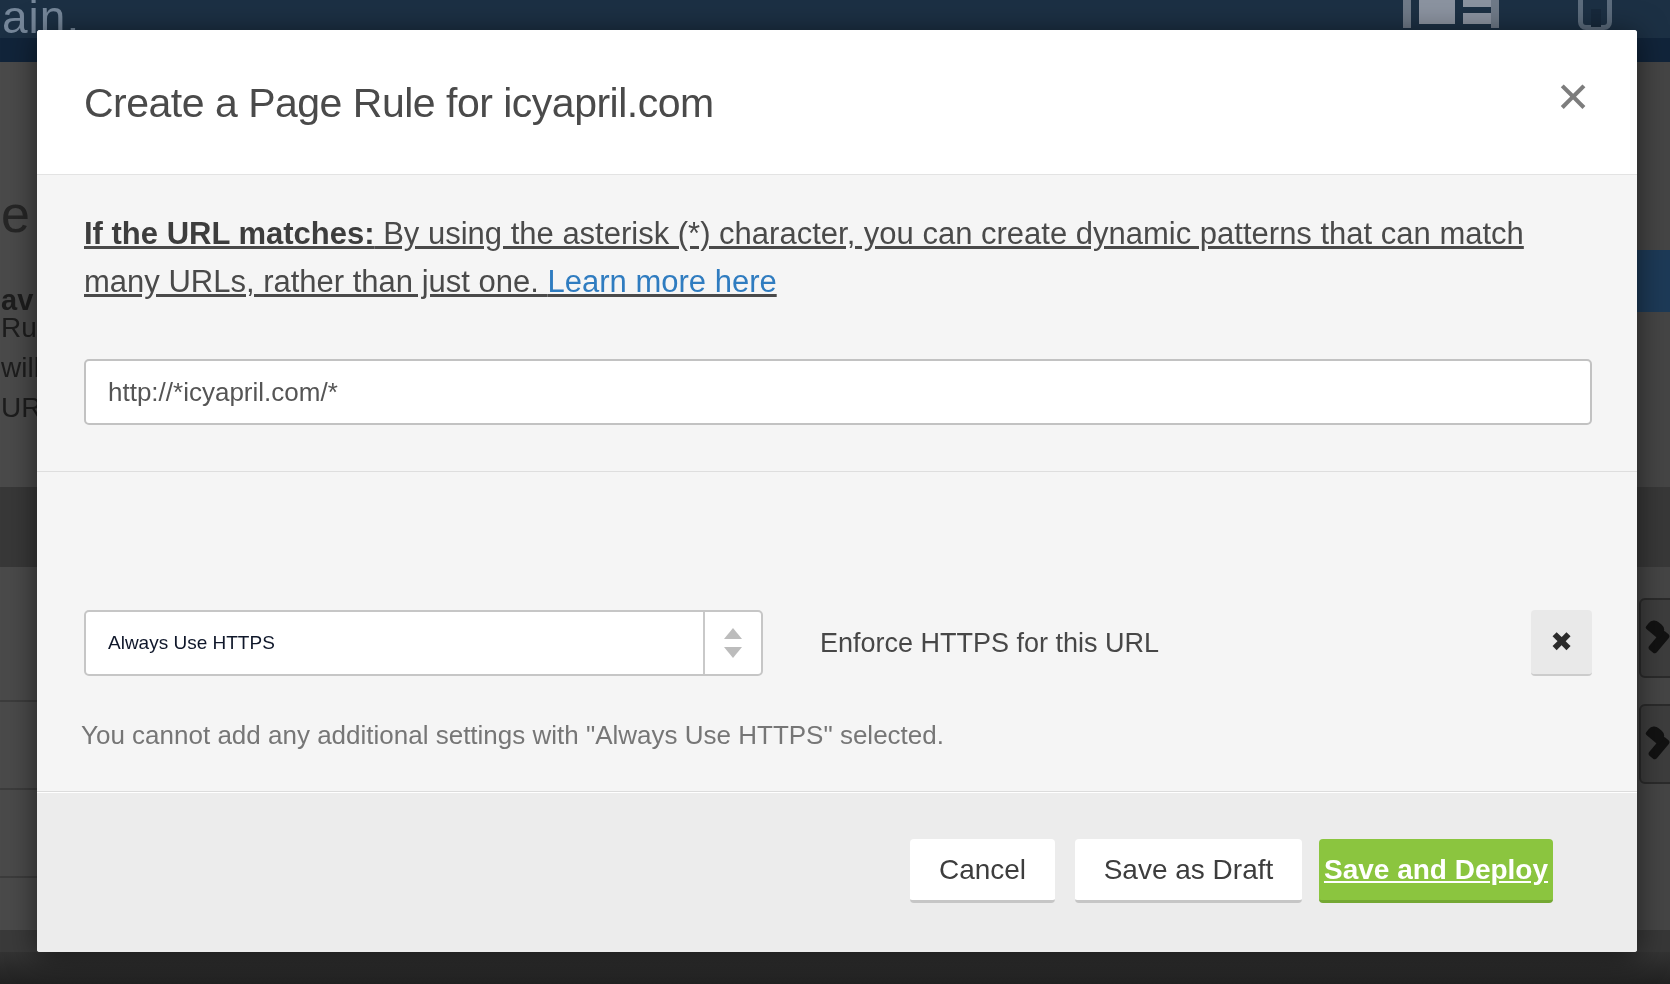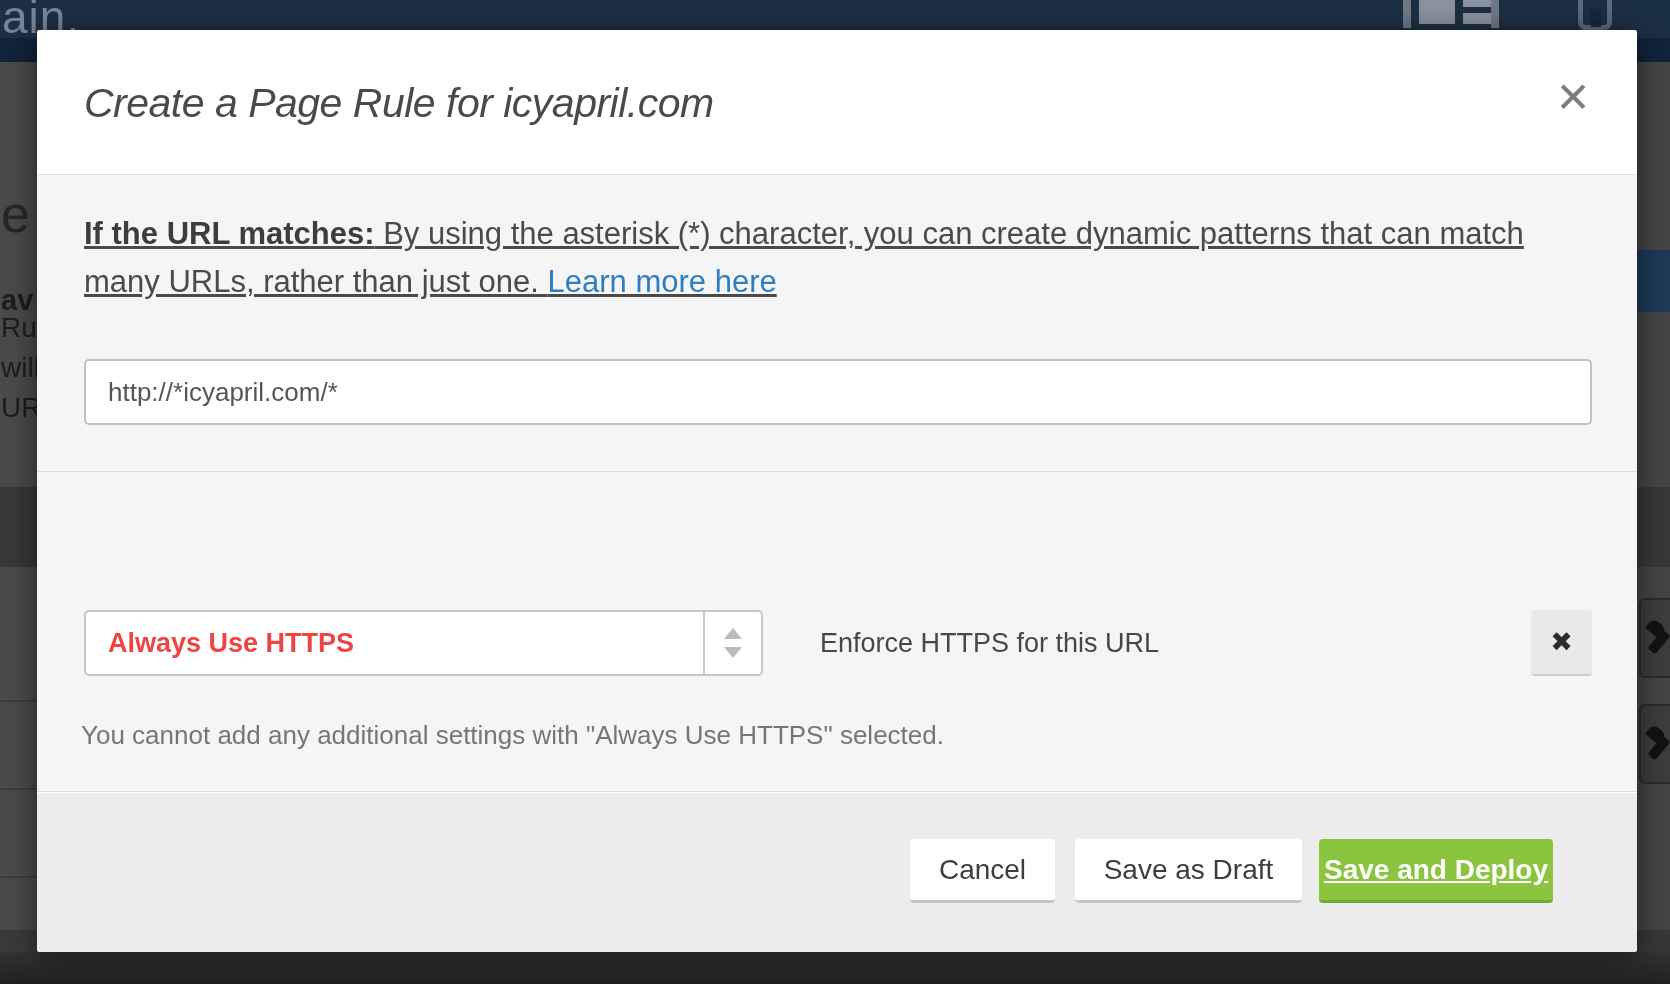--- a/index.html
+++ b/index.html
@@ -56,21 +56,21 @@
             background:linear-gradient(#333333,#212121); }
 
   
   .modal { position:absolute; left:37px; top:30px; width:1600px; height:922px;
            background:#f5f5f5; border-radius:3px; overflow:hidden;
            box-shadow:0 4px 30px rgba(0,0,0,.55); }
 
   .modal-header { position:absolute; left:0; top:0; width:100%; height:145px;
            background:#ffffff; border-bottom:1px solid #e3e3e3; }
   .modal-title { position:absolute; left:47px; top:50px; font-size:41px; font-weight:300;
-           color:#4a4a4a; letter-spacing:-.5px;font-style:italic; }
+           color:#4a4a4a; letter-spacing:-.5px; }
   .modal-close { position:absolute; left:1504px; top:36px; width:64px; height:64px;
            font-size:42px; color:#7d7d7d; text-align:center; line-height:64px; cursor:pointer; }
 
   .para { position:absolute; left:47px; top:180px; width:1478px;
           font-size:31px; line-height:48px; color:#4a4a4a;text-decoration:underline; }
   .para b { color:#3d3d3d; }
   .para .link { color:#2f7cc0; cursor:pointer; }
 
   .url-input { position:absolute; left:47px; top:329px; width:1508px; height:66px;
           background:#ffffff; border:2px solid #c2c2c2; border-radius:5px;
@@ -78,21 +78,21 @@
           font-size:26px; color:#555555; padding:8px 22px; outline:none; }
 
   .divider { position:absolute; left:0; top:441px; width:100%; height:1px; background:#dedede; }
 
   .settings-heading { position:absolute; left:47px; top:482px; font-size:29px; font-weight:700;
           color:#3d3d3d; }
 
   .setting-select { position:absolute; left:47px; top:580px; width:679px; height:66px;
           background:#ffffff; border:2px solid #c6c6c6; border-radius:5px; cursor:pointer; }
   .setting-select .value { position:absolute; left:22px; top:0; line-height:62px;
-          font-size:27px; color:#ef4444;font-weight:bold; }
+          font-size:19px; color:#0f172a; }
   .stepper { position:absolute; right:0; top:0; width:58px; height:62px;
           border-left:2px solid #c9c9c9; }
   .tri { position:absolute; left:50%; width:0; height:0; transform:translateX(-50%);
           border-left:9px solid transparent; border-right:9px solid transparent; }
   .tri-up   { top:16px; border-bottom:11px solid #bcbcbc; }
   .tri-down { bottom:16px; border-top:11px solid #bcbcbc; }
 
   .enforce-text { position:absolute; left:783px; top:580px; height:66px; line-height:66px;
           font-size:27px; color:#474747; }
 

